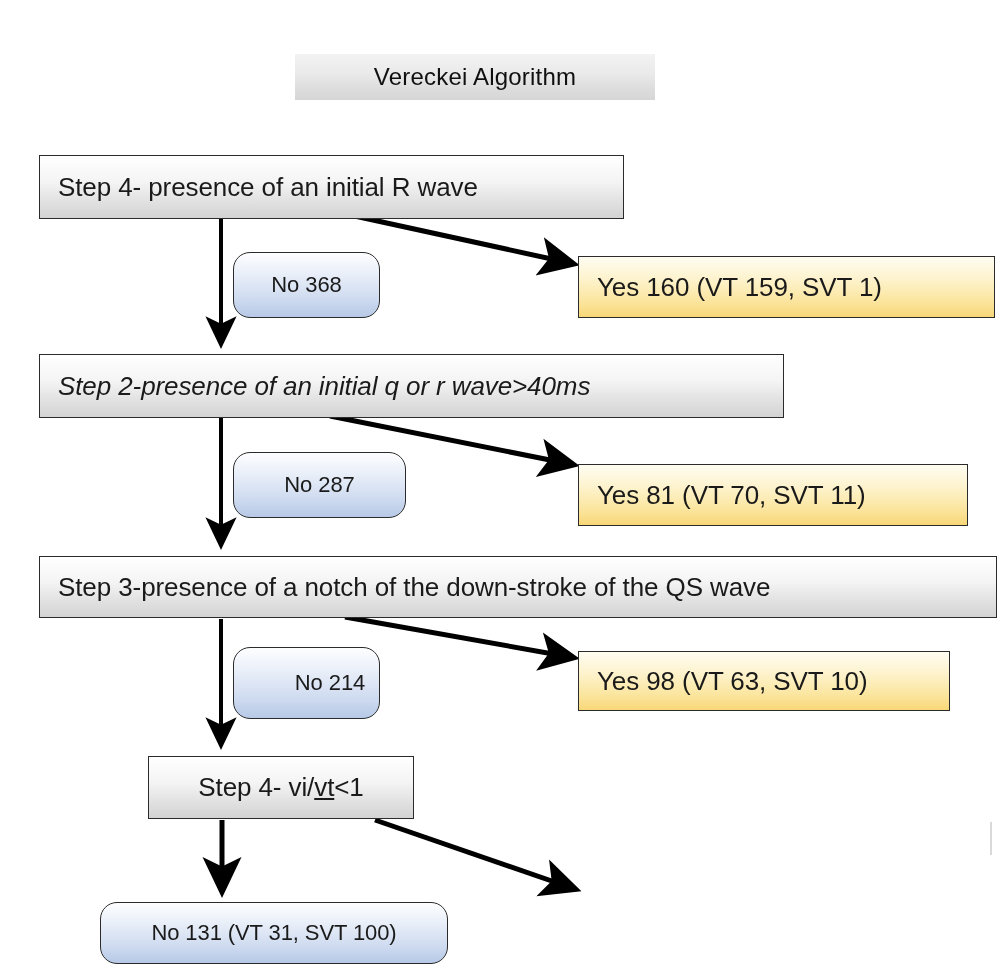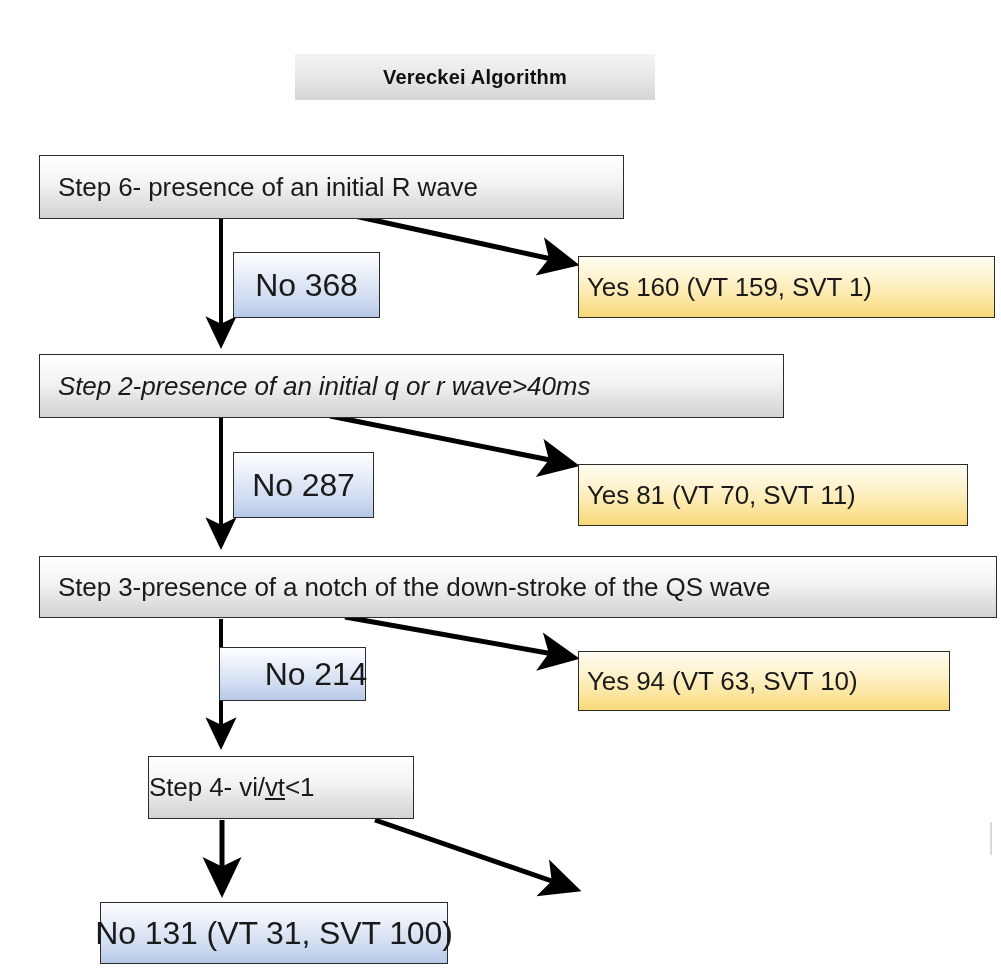--- a/index.html
+++ b/index.html
@@ -33,48 +33,50 @@
   }
 
   
   .box.step {
     background: linear-gradient(to bottom, #ffffff 0%, #f4f4f4 42%, #e2e2e2 72%, #d3d3d3 100%);
     font-size: 26px;
     padding-left: 18px;
     justify-content: flex-start;
   }
   .box.step.centered {
+    justify-content: center;
     padding-left: 0;
   }
 
   
   .box.no {
     background: linear-gradient(to bottom, #fdfeff 0%, #e8eef8 35%, #ccd9ef 75%, #b6c9e6 100%);
-    font-size: 32px;
+    font-size: 22px;
     justify-content: center;
+    border-radius: 17px;
   }
 
   
   .box.yes {
     background: linear-gradient(to bottom, #fffdf2 0%, #fdf3cf 35%, #fbe6a1 72%, #f8d778 100%);
     font-size: 26px;
-    padding-left: 8px;
+    padding-left: 18px;
     justify-content: flex-start;
   }
 
   
   .title-plaque {
     position: absolute;
     box-sizing: border-box;
     display: flex;
     align-items: center;
     justify-content: center;
     background: linear-gradient(to bottom, #f3f3f3 0%, #e9e9e9 45%, #dcdcdc 78%, #d6d6d6 100%);
-    font-size: 20px;
-    font-weight: bold;
+    font-size: 24px;
+    font-weight: normal;
     color: #101010;
     letter-spacing: 0.2px;
     text-align: center;
   }
 
   
   .squiggle {
     position: relative;
     display: inline-block;
     text-decoration: underline;
@@ -146,37 +148,37 @@
       <line x1="375" y1="820" x2="572" y2="888" stroke="#000000" stroke-width="5" marker-end="url(#ah)"></line>
     </g>
 
     <g>
       <line x1="991" y1="822" x2="991" y2="855" stroke="#d9d9d9" stroke-width="2"></line>
     </g>
   </svg>
 
   <div class="title-plaque" style="left:295px; top:54px; width:360px; height:46px;">Vereckei Algorithm</div>
 
-  <div class="box step" style="left:39px; top:155px; width:585px; height:64px;">Step 6- presence of an initial R wave</div>
+  <div class="box step" style="left:39px; top:155px; width:585px; height:64px;">Step 4- presence of an initial R wave</div>
 
   <div class="box no" style="left:233px; top:252px; width:147px; height:66px;">No 368</div>
 
   <div class="box yes" style="left:578px; top:256px; width:417px; height:62px;">Yes 160 (VT 159, SVT 1)</div>
 
   <div class="box step" style="left:39px; top:354px; width:745px; height:64px;font-style:italic;">Step 2-presence of an initial q or r wave&gt;40ms</div>
 
-  <div class="box no" style="left:233px; top:452px; width:141px; height:66px;">No 287</div>
+  <div class="box no" style="left:233px; top:452px; width:173px; height:66px;">No 287</div>
 
   <div class="box yes" style="left:578px; top:456px; width:390px; height:62px;margin-top:8px;">Yes 81 (VT 70, SVT 11)</div>
 
   <div class="box step" style="left:39px; top:556px; width:958px; height:62px;">Step 3-presence of a notch of the down-stroke of the QS wave</div>
 
-  <div class="box no" style="left:219px; top:647px; width:147px; height:54px;padding-left:47px;">No 214</div>
+  <div class="box no" style="left:233px; top:647px; width:147px; height:72px;padding-left:47px;">No 214</div>
 
-  <div class="box yes" style="left:578px; top:651px; width:372px; height:60px;">Yes 94 (VT 63, SVT 10)</div>
+  <div class="box yes" style="left:578px; top:651px; width:372px; height:60px;">Yes 98 (VT 63, SVT 10)</div>
 
   <div class="box step centered" style="left:148px; top:756px; width:266px; height:63px;">
     <span>Step 4- vi/</span>
       <span class="squiggle">vt</span>
       <span>&lt;1</span>
   </div>
 
   <div class="box no centered" style="left:100px; top:902px; width:348px; height:62px; justify-content:center;">No 131 (VT 31, SVT 100)</div>
 
 

